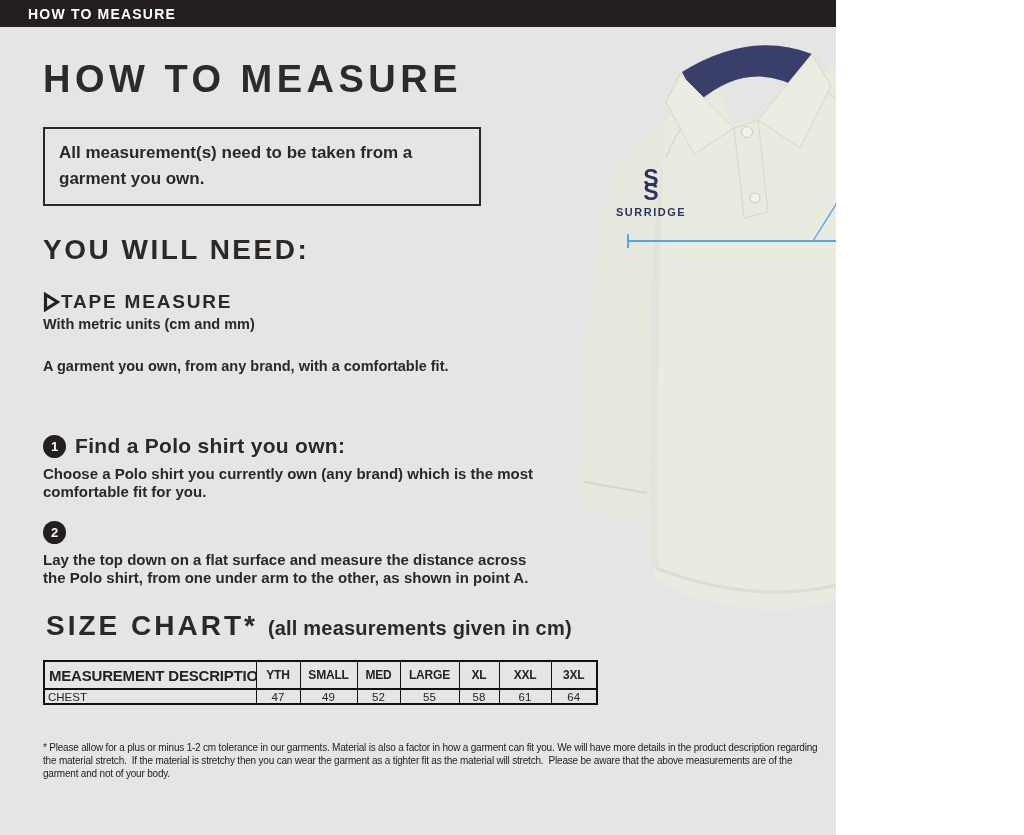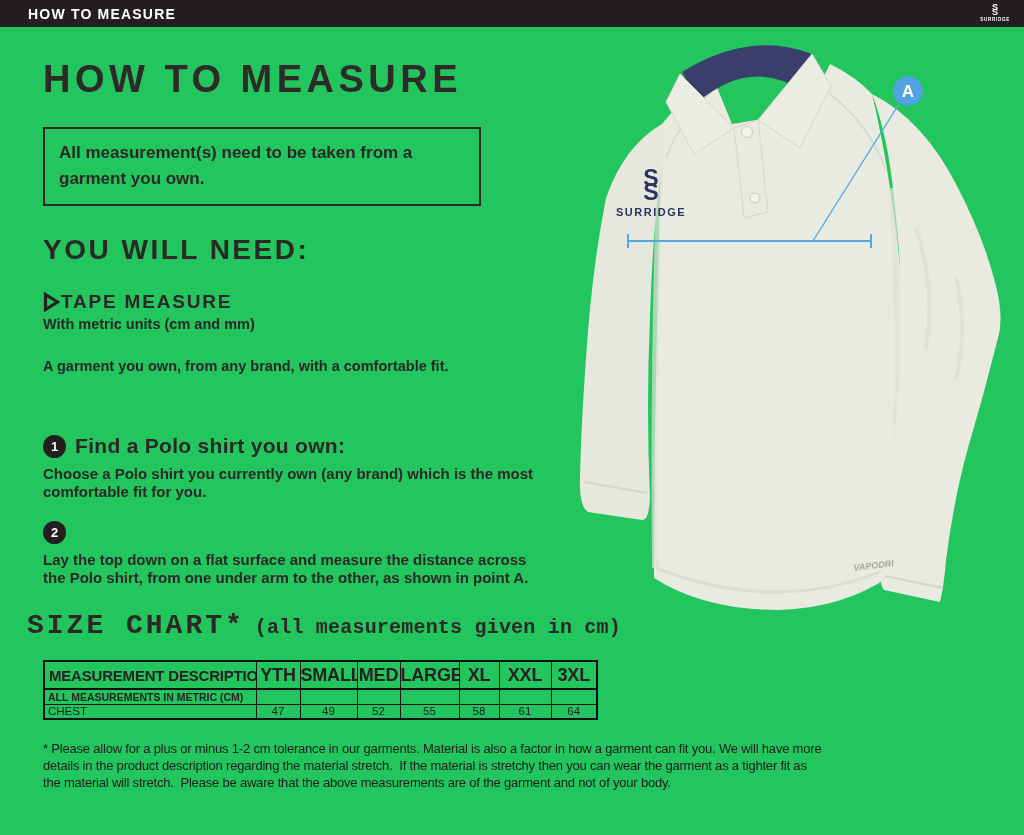--- a/index.html
+++ b/index.html
@@ -1,18 +1,18 @@
 <!DOCTYPE html>
 <html><head>
 <meta charset="utf-8">
 <style>
   * { margin:0; padding:0; box-sizing:border-box; }
   html,body { background:#ffffff; }
   body { font-family:"Liberation Sans", sans-serif; color:#262220; }
-  .page { position:relative; width:1024px; height:835px; background:#22c55e; overflow:hidden;padding-left:8px; }
+  .page { position:relative; width:836px; height:835px; background:#e5e5e5; overflow:hidden;padding-left:8px; }
 
   
   .topbar { position:absolute; left:0; top:0; width:1024px; height:27px; background:#231f20;
             display:flex; align-items:center; justify-content:space-between; }
   .topbar-title { color:#fff; font-size:14px; font-weight:bold; letter-spacing:1.2px; padding-left:28px; }
   .topbar-logo { display:flex; flex-direction:column; align-items:center; justify-content:center;
                  padding-right:14px; line-height:1; color:#fff; }
   .topbar-logo .mono { font-size:9px; font-weight:bold; line-height:0.62; letter-spacing:0; }
   .topbar-logo .word { font-size:4.6px; font-weight:bold; letter-spacing:0.7px; margin-top:2px; }
 
@@ -29,37 +29,37 @@
   .need-desc { font-size:14.5px; font-weight:bold; margin-top:3px; color:#2b2826; }
   .tri { width:17px; height:20px; display:block; }
 
   .step { position:absolute; left:43px; width:520px; }
   .step-head { display:flex; align-items:center; gap:9px; }
   .badge { width:23px; height:23px; border-radius:50%; background:#231f20; color:#fff;
            font-size:13px; font-weight:bold; display:flex; align-items:center; justify-content:center; flex:0 0 23px; }
   .step-title { font-size:21px; font-weight:bold; letter-spacing:0.3px; color:#2b2826; }
   .step-desc { font-size:15px; font-weight:bold; line-height:1.22; margin-top:7px; width:508px; color:#2b2826; }
 
-  .sc-head { position:absolute; left:27px; top:610px; display:flex; align-items:baseline;font-family:Liberation Mono, monospace; }
+  .sc-head { position:absolute; left:46px; top:610px; display:flex; align-items:baseline; }
   .sc-title { font-size:28px; font-weight:bold; letter-spacing:3px; color:#2b2826; }
   .sc-sub { font-size:20px; font-weight:bold; margin-left:10px; letter-spacing:0.2px; color:#2b2826; }
 
   
   .sc-table { position:absolute; left:43px; top:660px; width:553px; border-collapse:collapse;
               table-layout:fixed; border:2px solid #111; }
   .sc-table th, .sc-table td { border:1.5px solid #111; overflow:hidden; white-space:nowrap; }
-  .sc-table thead th { height:28px; font-size:18px; font-weight:bold; letter-spacing:-0.2px;
+  .sc-table thead th { height:28px; font-size:12px; font-weight:bold; letter-spacing:-0.2px;
                        border-bottom-width:2px; text-align:center; }
   .sc-table thead th.desc { text-align:left; padding-left:4px; font-size:15px; }
   .sc-table tbody tr { height:15px; }
   .sc-table tbody td { font-size:11.5px; text-align:center; }
   .sc-table tbody td.desc { text-align:left; padding-left:3px; }
   .sc-table tbody tr.metric td { font-size:10.5px; font-weight:bold; }
 
-  .footnote { position:absolute; left:43px; top:741px; width:782px; font-size:13px; line-height:1.3;
+  .footnote { position:absolute; left:43px; top:741px; width:782px; font-size:10px; line-height:1.3;
               letter-spacing:-0.2px; color:#1f1d1b; white-space:pre-wrap; }
 
   
   .diagram { position:absolute; left:554px; top:28px; width:470px; height:625px; }
 </style>
 </head>
 <body>
 
 <div class="page">
 
@@ -131,30 +131,20 @@
           <th>YTH</th>
           <th>SMALL</th>
           <th>MED</th>
           <th>LARGE</th>
           <th>XL</th>
           <th>XXL</th>
           <th>3XL</th>
         </tr>
       </thead>
     <tbody>
-        <tr class="metric">
-          <td class="desc">ALL MEASUREMENTS IN METRIC (CM)</td>
-          <td></td>
-          <td></td>
-          <td></td>
-          <td></td>
-          <td></td>
-          <td></td>
-          <td></td>
-        </tr>
         <tr class="data">
           <td class="desc">CHEST</td>
           <td>47</td>
           <td>49</td>
           <td>52</td>
           <td>55</td>
           <td>58</td>
           <td>61</td>
           <td>64</td>
         </tr>

